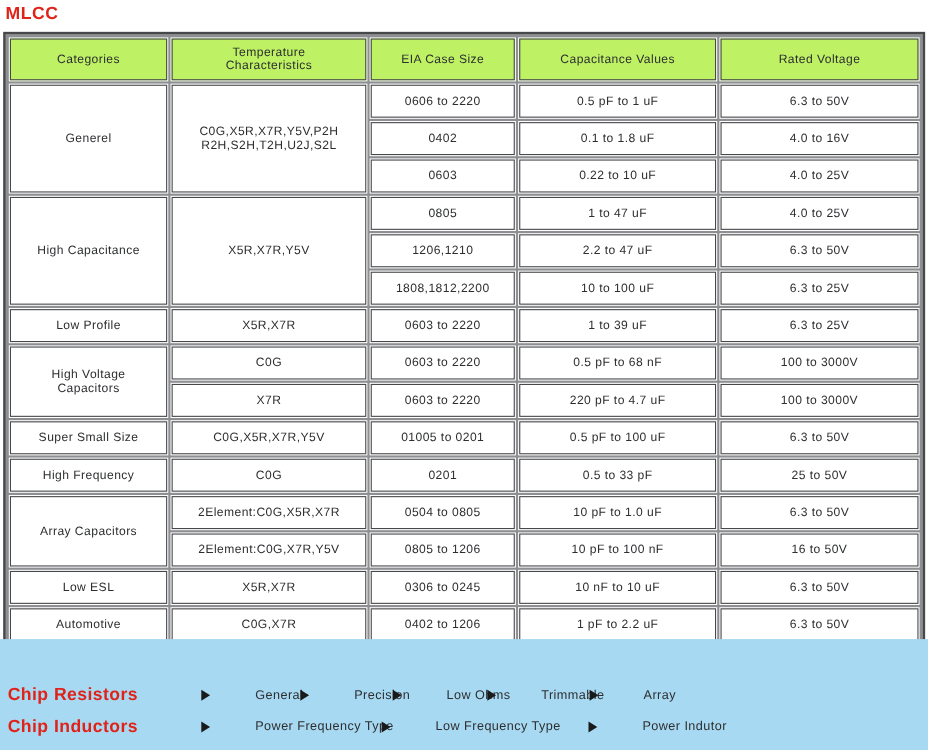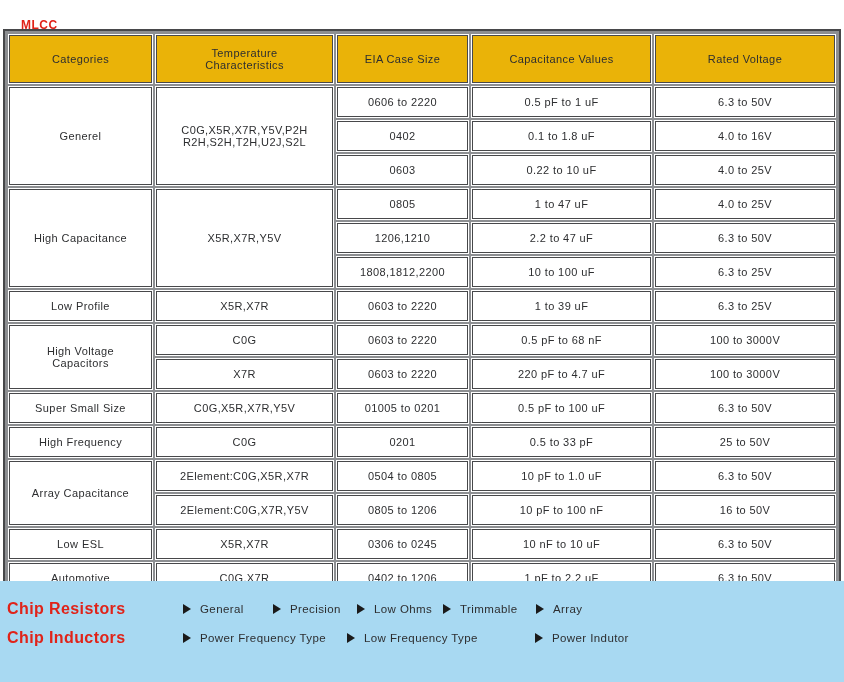--- a/index.html
+++ b/index.html
@@ -1,48 +1,48 @@
 <!DOCTYPE html>
 <html><head>
 <meta charset="utf-8">
 <style>
   * { margin: 0; padding: 0; box-sizing: border-box; }
   html, body { width: 844px; height: 682px; background: #ffffff; overflow: hidden;
     font-family: "Liberation Sans", sans-serif; }
   .page { position: relative; width: 844px; height: 682px; }
 
   .page-title {
-    position: absolute; left: 21px; top: 4px;
-    font-size: 12px; font-weight: bold; color: #e02319; letter-spacing: .5px; margin-top: 14px;
+    position: absolute; left: 5px; top: 4px;
+    font-size: 16px; font-weight: bold; color: #e02319; letter-spacing: .5px;
   }
 
   table.tbl {
     position: absolute; left: 3px; top: 29px; width: 838px;
     border-collapse: separate; border-spacing: 4px;
     background: #8d8f92; border: 2px solid #47484a; table-layout: fixed;
   }
   table.tbl th, table.tbl td {
     background: #ffffff; border: 1px solid #47484a;
     box-shadow: 0 0 0 1px #ffffff;
     text-align: center; vertical-align: middle;
     font-size: 11px; color: #2d2e30; letter-spacing: .4px;
     white-space: pre-line; padding: 2px 4px; height: 30px;
   }
-  table.tbl th { background: #eab308; height: 48px; font-weight: normal; }
+  table.tbl th { background: #bef264; height: 38px; font-weight: normal; }
 
   .footer-band {
     position: absolute; left: 0; top: 581px; width: 844px; height: 101px;
-    background: #a8d9f2; padding-top: 19px;
+    background: #a8d9f2; padding-top: 42px;
   }
   .footer-row { position: relative; height: 22px; margin-bottom: 7px; }
   .footer-title {
     position: absolute; left: 7px; top: 0;
     font-size: 16px; font-weight: bold; color: #e02319; letter-spacing: .4px;
   }
-  .footer-item { position: absolute; top: 3px; display: flex; align-items: center; }
+  .footer-item { position: absolute; top: 3px; display: flex; align-items: center; gap: 32px; }
   .tri-icon {
     display: inline-block; width: 0; height: 0;
     border-left: 8px solid #1a1a1a;
     border-top: 5px solid transparent; border-bottom: 5px solid transparent;
     margin-right: 9px;
   }
   .footer-item-label { font-size: 11.5px; color: #2d2e30; letter-spacing: .4px; }
 </style>
 </head>
 <body>
@@ -134,21 +134,21 @@
         <td>6.3 to 50V</td>
       </tr>
       <tr>
         <td>High Frequency</td>
         <td>C0G</td>
         <td>0201</td>
         <td>0.5 to 33 pF</td>
         <td>25 to 50V</td>
       </tr>
       <tr>
-        <td rowspan="2">Array Capacitance</td>
+        <td rowspan="2">Array Capacitors</td>
         <td>2Element:C0G,X5R,X7R</td>
         <td>0504 to 0805</td>
         <td>10 pF to 1.0 uF</td>
         <td>6.3 to 50V</td>
       </tr>
       <tr>
         <td>2Element:C0G,X7R,Y5V</td>
         <td>0805 to 1206</td>
         <td>10 pF to 100 nF</td>
         <td>16 to 50V</td>

